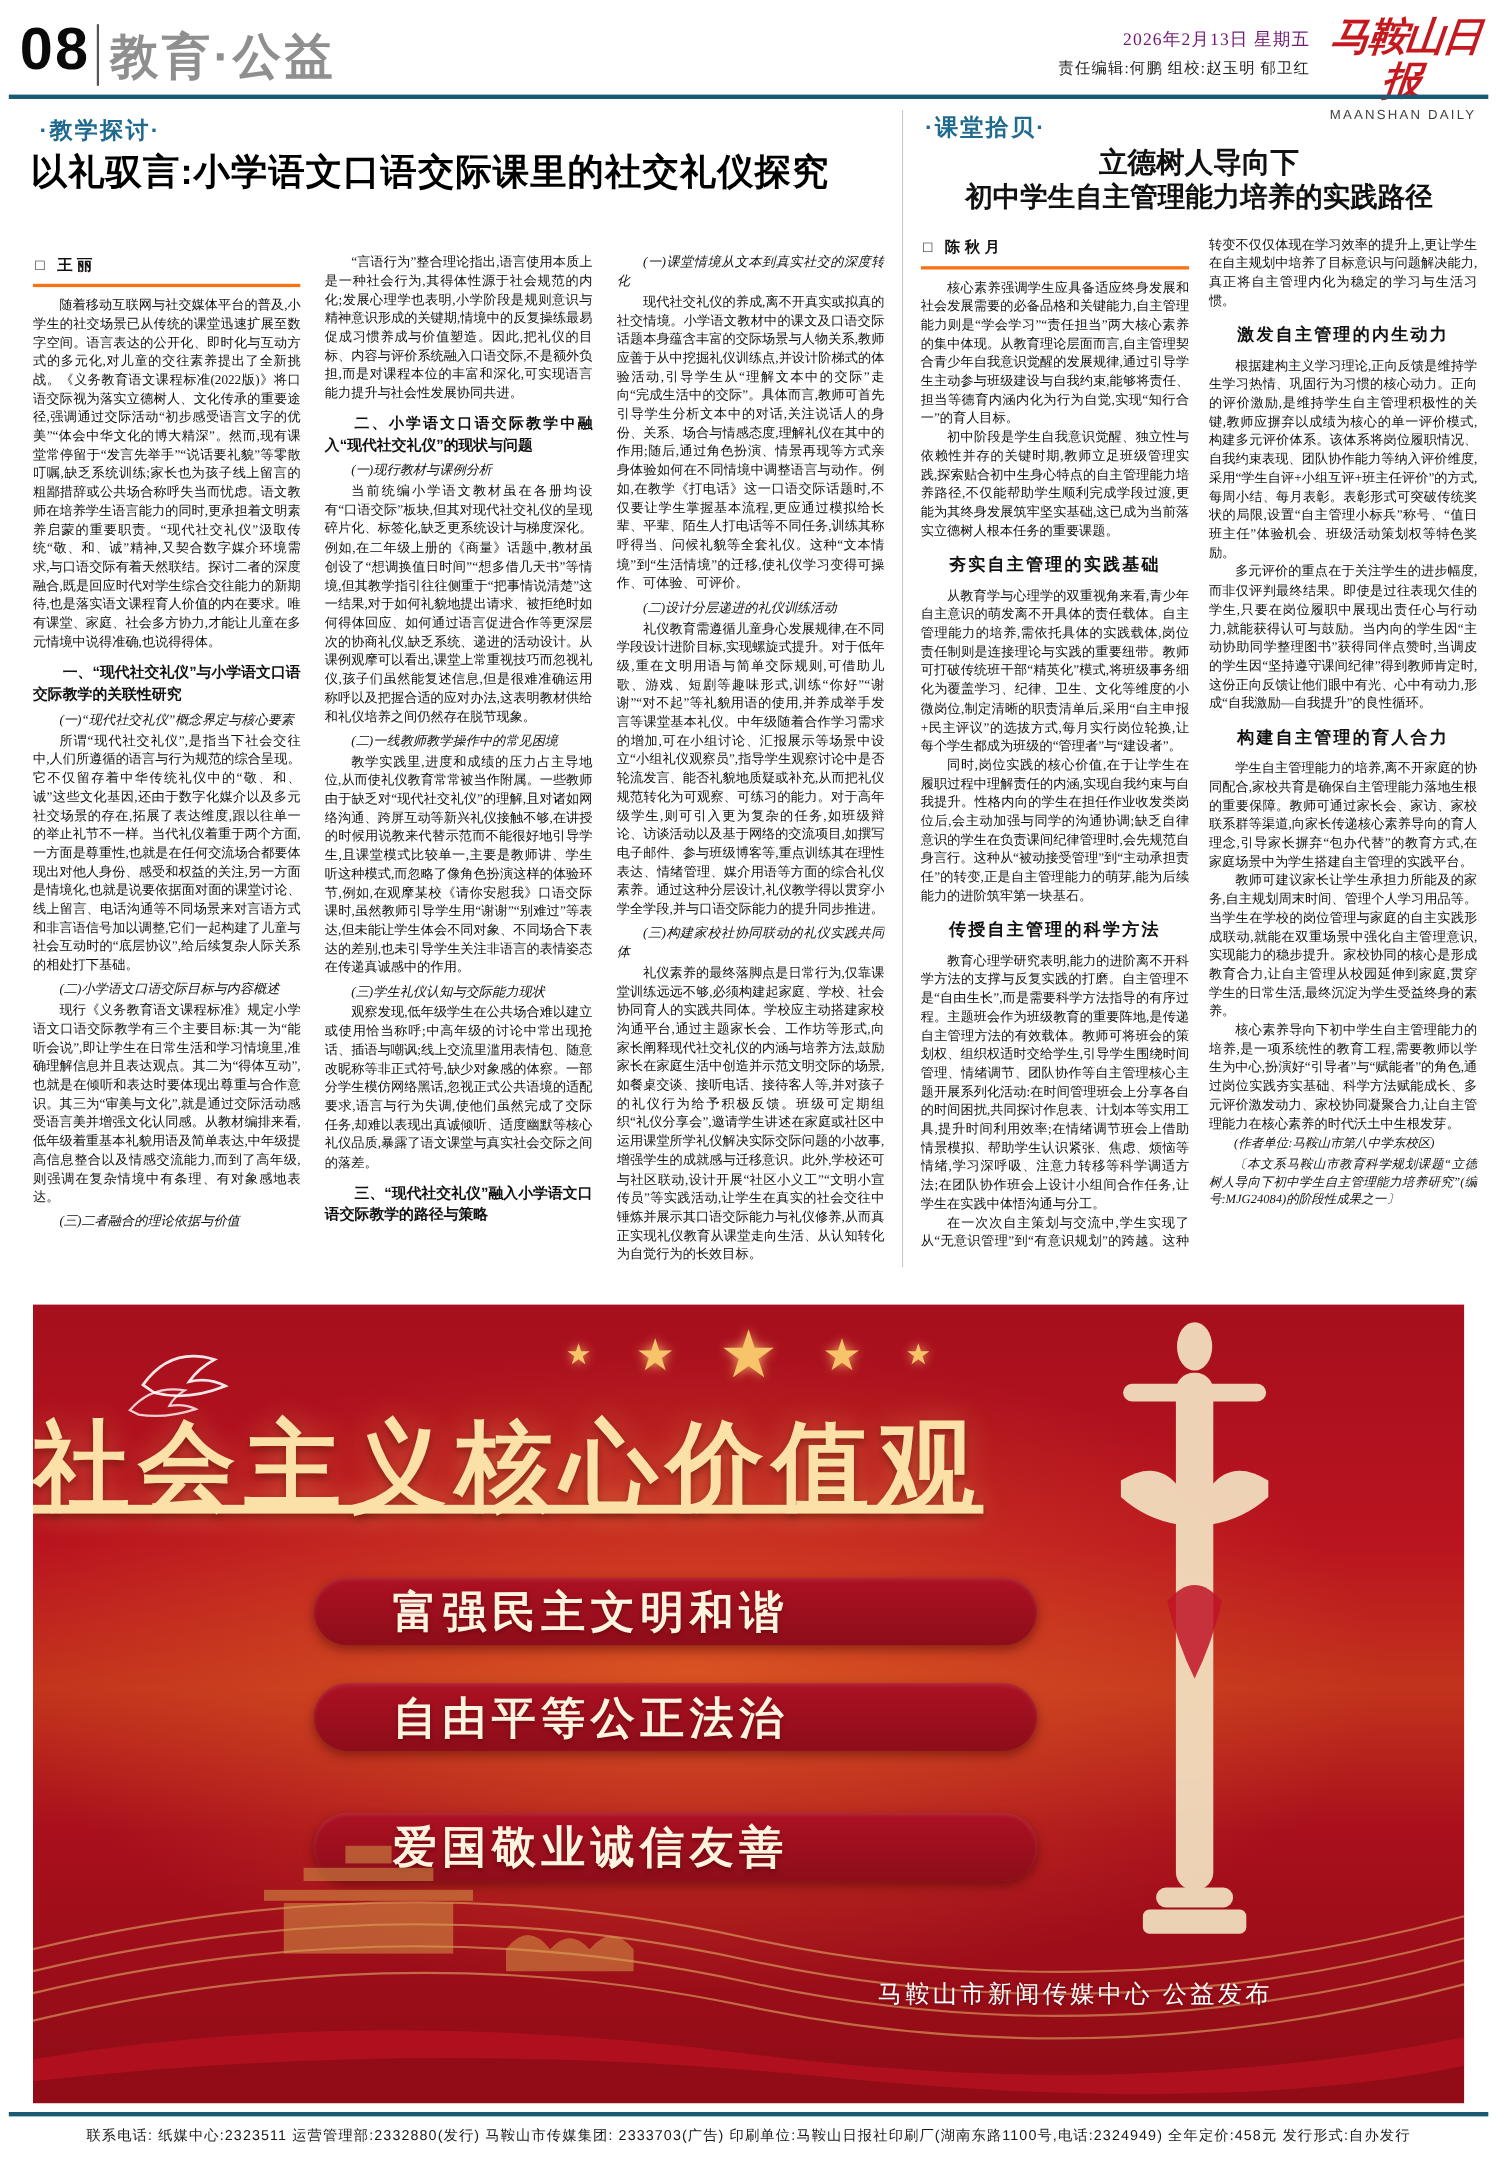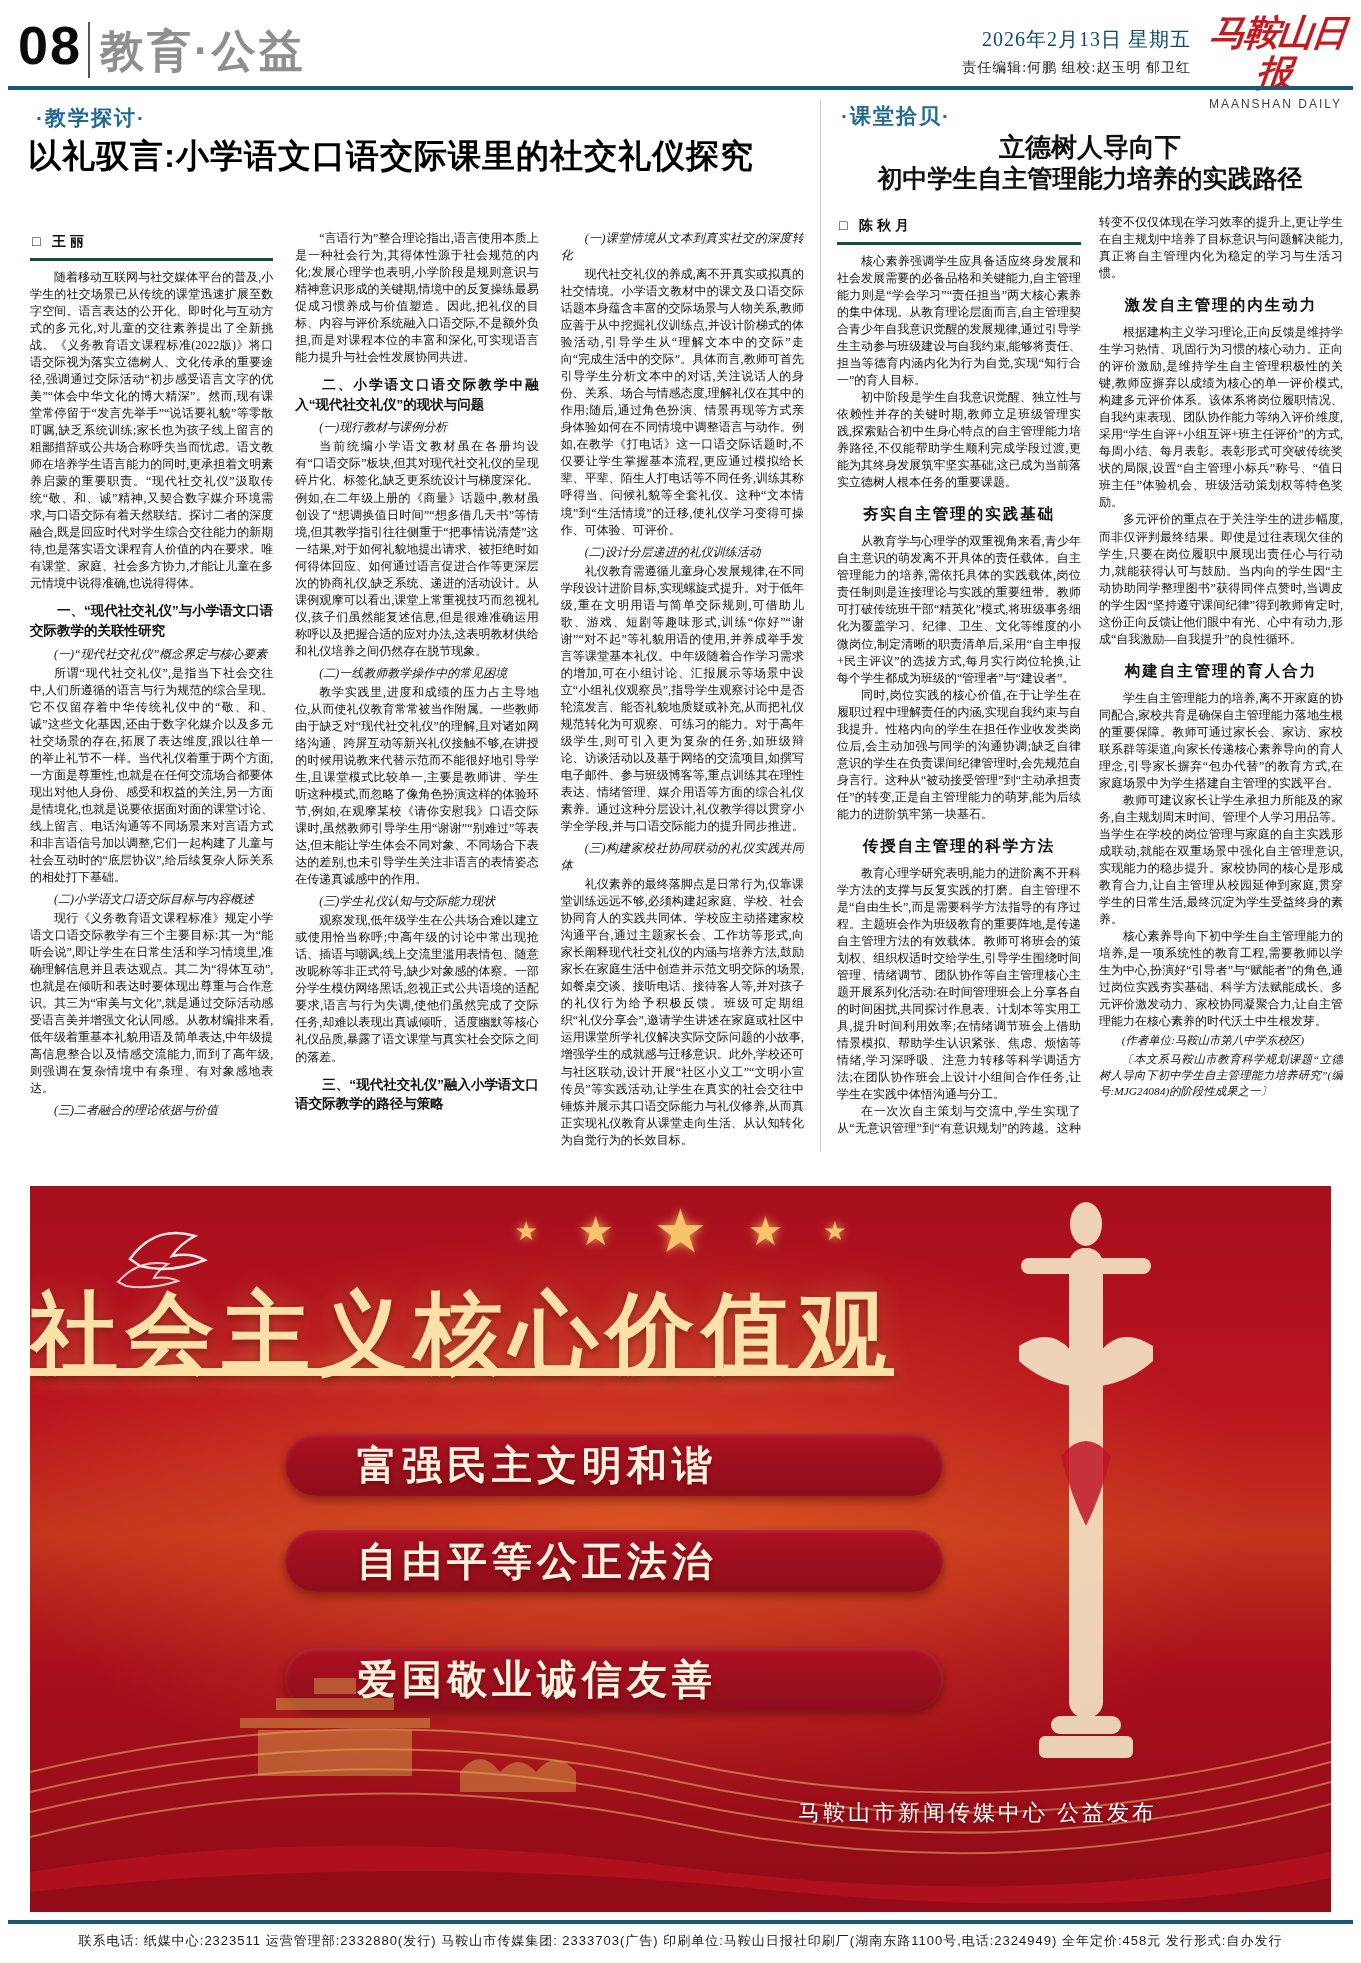--- a/index.html
+++ b/index.html
@@ -6,21 +6,21 @@
   #page{position:relative;width:1361px;height:1963px;background:#ffffff;overflow:hidden;
         font-family:"Liberation Serif", serif;color:#111;}
   
   #header{position:absolute;left:0;top:0;width:1361px;height:88px;}
   .pagenum{position:absolute;left:18px;top:14px;font-family:"Liberation Sans",sans-serif;
            font-size:54px;font-weight:bold;color:#0a0a0a;letter-spacing:2px;}
   .pn-divider{position:absolute;left:88px;top:22px;width:2px;height:56px;background:#555;}
   .section-name{position:absolute;left:100px;top:22px;font-family:"Liberation Sans",sans-serif;
            font-size:44px;font-weight:bold;color:#8f8f8f;letter-spacing:3px;}
   .hdr-right{position:absolute;right:170px;top:26px;text-align:right;}
-  .hdr-date{font-size:20px;color:#0c4a6e;letter-spacing:1px;}
+  .hdr-date{font-size:16px;color:#701a75;letter-spacing:1px;}
   .hdr-editors{font-size:14px;color:#222;margin-top:6px;letter-spacing:1px;}
   .masthead{position:absolute;right:8px;top:14px;width:155px;text-align:center;}
   .masthead-cn{font-size:36px;font-weight:bold;font-style:italic;color:#c41a1f;
                transform:skewX(-6deg);letter-spacing:-2px;line-height:1.1;}
   .masthead-en{font-family:"Liberation Sans",sans-serif;font-size:12px;letter-spacing:2px;
                color:#404040;margin-top:4px;}
   .hdr-rule{position:absolute;left:8px;top:86px;width:1345px;height:4px;background:#1a5a75;}
   
   .kicker{font-family:"Liberation Sans",sans-serif;font-weight:bold;font-size:21px;
           color:#1f6a8e;letter-spacing:2px;}
@@ -34,21 +34,21 @@
   #right-article{position:absolute;left:835px;top:96px;width:510px;height:1062px;}
   #right-article .kicker{position:absolute;left:6px;top:6px;}
   .ra-title1{position:absolute;left:0;top:34px;width:510px;text-align:center;
              font-family:"Liberation Sans",sans-serif;font-size:26px;font-weight:bold;}
   .ra-title2{position:absolute;left:0;top:66px;width:510px;text-align:center;white-space:nowrap;
              font-family:"Liberation Sans",sans-serif;font-size:25px;font-weight:bold;}
   #right-cols{position:absolute;left:2px;top:118px;width:506px;height:936px;
              column-count:2;column-gap:18px;column-fill:auto;overflow:hidden;
              font-size:12px;line-height:1.42;text-align:justify;}
   .author{font-size:14px;font-weight:bold;letter-spacing:4px;padding:2px 0 6px 2px;
-          border-bottom:3px solid #14532d;margin-bottom:8px;}
+          border-bottom:3px solid #f97316;margin-bottom:8px;}
   .para{margin:0;text-indent:2em;}
   .sec-head{font-family:"Liberation Sans",sans-serif;font-weight:bold;font-size:13.5px;
             margin:9px 0 5px;text-indent:2em;line-height:1.45;}
   .sub-head{font-style:italic;font-weight:500;margin:5px 0 2px;text-indent:2em;}
   .center-head{font-family:"Liberation Sans",sans-serif;text-align:center;font-weight:bold;
             font-size:15.5px;margin:12px 0 8px;letter-spacing:2px;}
   .note{font-style:italic;font-size:11.4px;text-indent:2em;margin-top:2px;}
   .article-divider{position:absolute;left:820px;top:100px;width:1px;height:1052px;background:#c9c9c9;}
   
   #poster{position:absolute;left:30px;top:1186px;width:1301px;height:726px;overflow:hidden;

